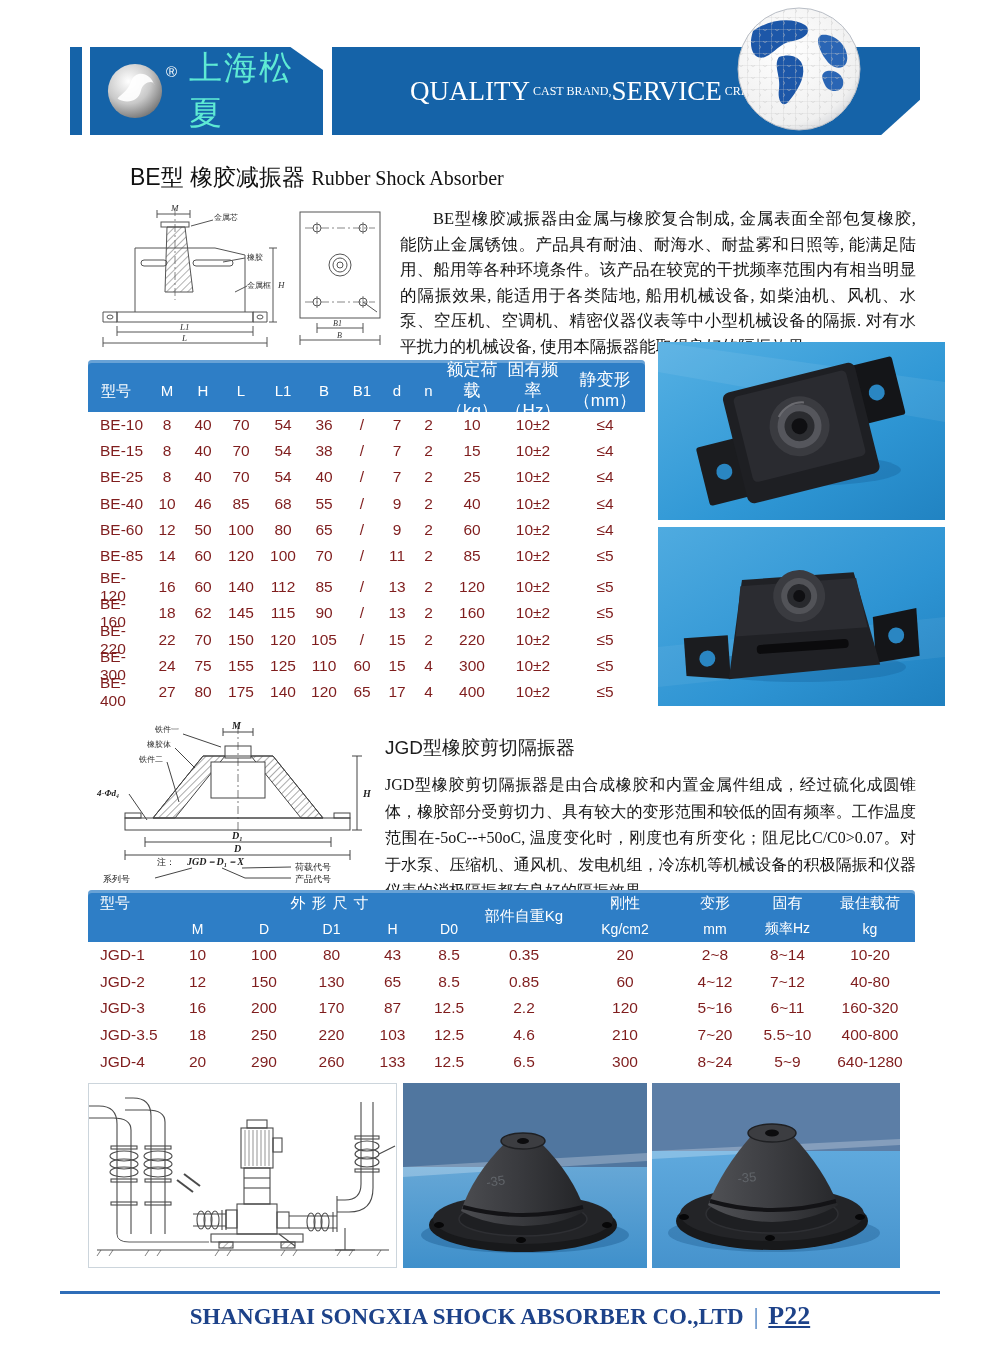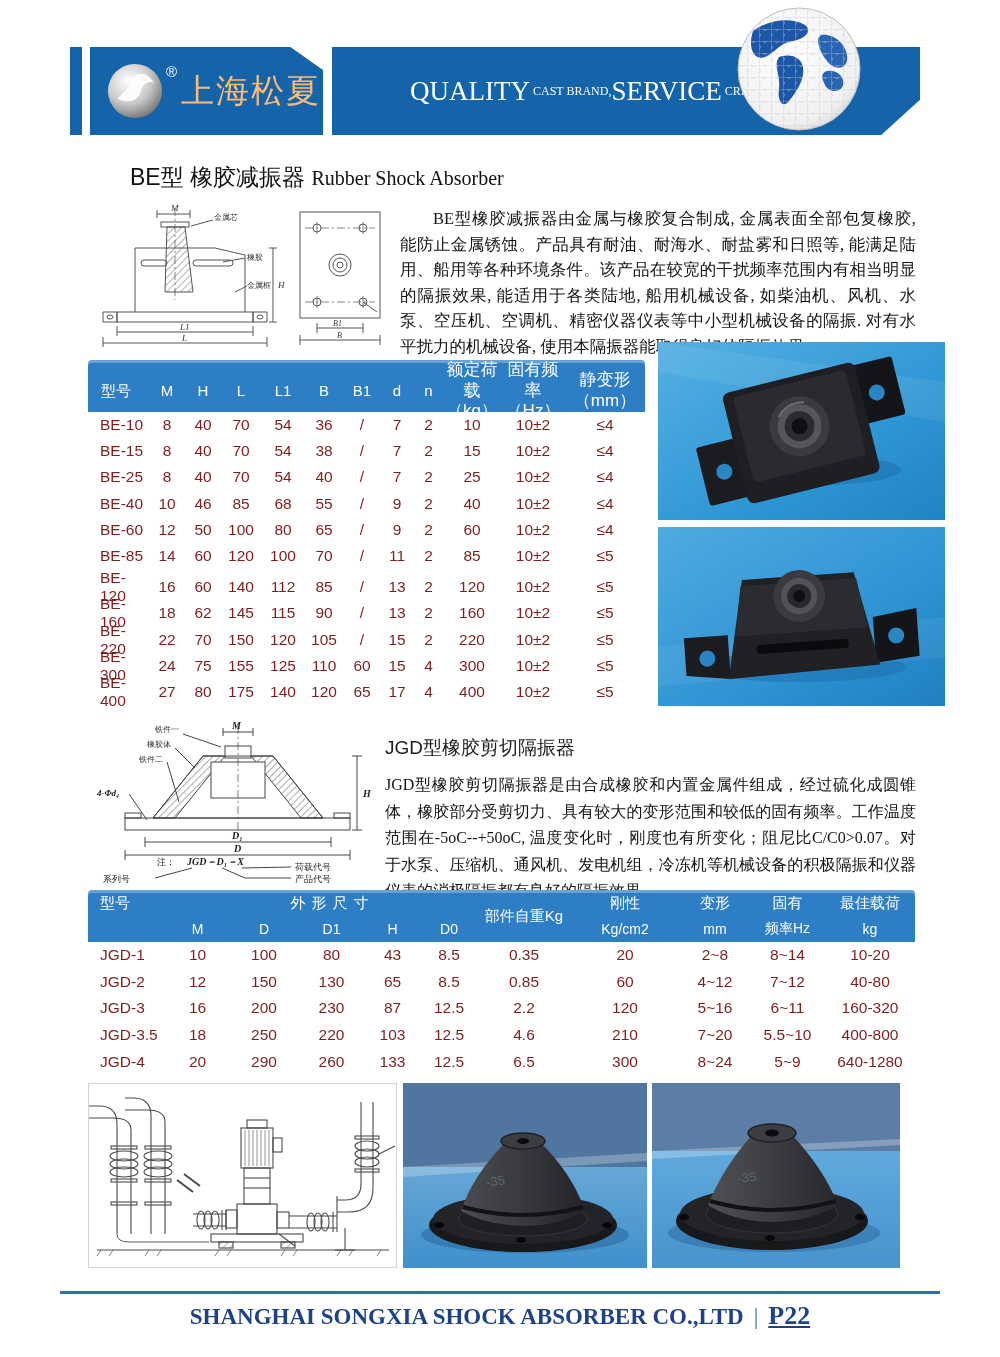--- a/index.html
+++ b/index.html
@@ -5,21 +5,21 @@
   html,body{margin:0;padding:0;background:#ffffff;}
   body{width:1000px;height:1357px;position:relative;font-family:"Liberation Sans","DejaVu Sans",sans-serif;color:#1a1a1a;}
   .abs{position:absolute;}
 
   
   .hdr-bar{background:#1563a8;}
   .left-strip{left:70px;top:47px;width:12px;height:88px;}
   .logo-box{left:90px;top:47px;width:233px;height:88px;clip-path:polygon(0 0,86% 0,100% 26%,100% 100%,0 100%);display:flex;align-items:center;}
   .logo-sphere{width:58px;height:58px;margin-left:16px;flex:0 0 auto;}
   .reg-mark{color:#fff;font-size:15px;position:relative;top:-20px;left:2px;}
-  .brand-cn{color:#fdba74;font-size:33px;letter-spacing:2px;margin-left:6px;font-weight:500;font-family:Liberation Mono, monospace;}
+  .brand-cn{color:#5eead4;font-size:33px;letter-spacing:2px;margin-left:14px;font-weight:500;font-family:Liberation Mono, monospace;}
   .tagline{left:332px;top:47px;width:588px;height:88px;clip-path:polygon(0 0,100% 0,100% 60%,93.4% 100%,0 100%);display:flex;align-items:center;padding-left:78px;box-sizing:border-box;z-index:1;}
   .tagline .t{color:#fff;font-family:"Liberation Serif",serif;white-space:pre;}
   .t-big{font-size:27px;text-align:right;}
   .t-small{font-size:12px;}
   .globe{left:735px;top:5px;width:128px;height:128px;z-index:2;}
 
   
   .be-title{left:130px;top:162px;font-size:23px;color:#111;}
   .be-title .cn{font-weight:500;}
   .be-title .en{font-family:Liberation Serif, serif;font-size:20px;font-weight:400;}
@@ -516,21 +516,21 @@
       <div>0.85</div>
       <div>60</div>
       <div>4~12</div>
       <div>7~12</div>
       <div>40-80</div>
     </div>
     <div class="jgd-cols trow">
       <div>JGD-3</div>
       <div>16</div>
       <div>200</div>
-      <div>230</div>
+      <div>170</div>
       <div>87</div>
       <div>12.5</div>
       <div>2.2</div>
       <div>120</div>
       <div>5~16</div>
       <div>6~11</div>
       <div>160-320</div>
     </div>
     <div class="jgd-cols trow">
       <div>JGD-3.5</div>

